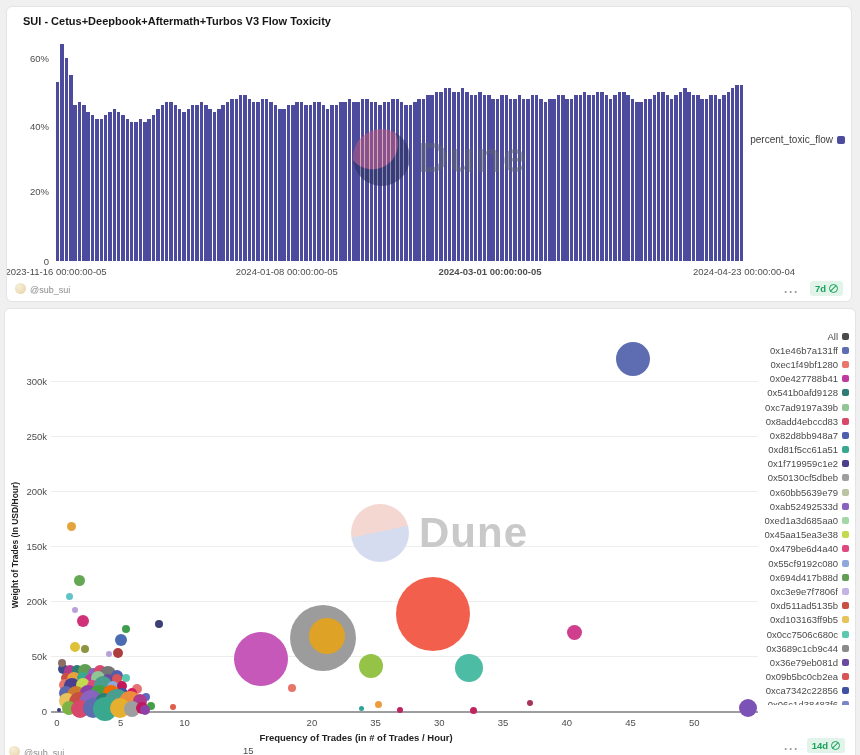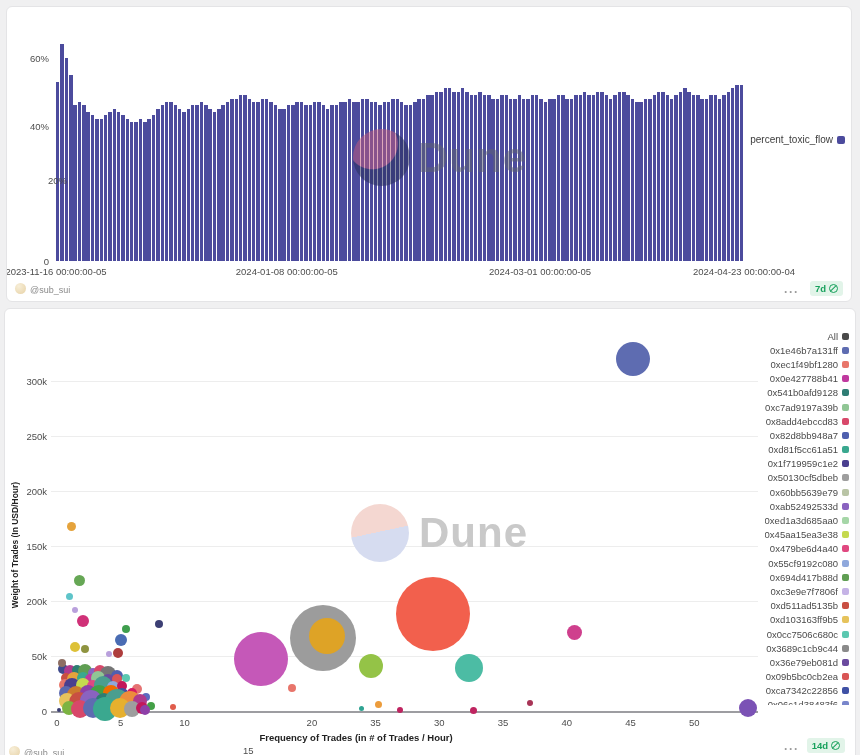--- a/index.html
+++ b/index.html
@@ -43,20 +43,21 @@
   .legend2 .lrow{display:flex;justify-content:flex-end;align-items:center;height:14.2px;cursor:pointer;}
   .legend2 .lrow span.llabel{font-size:9.5px;color:#4a4a4a;white-space:nowrap;}
   .legend2 .swatch{width:7px;height:7px;}
 </style>
 </head>
 <body>
 
 <div class="page">
 
   <section class="card card1">
+    <h2 class="chart-title">SUI - Cetus+Deepbook+Aftermath+Turbos V3 Flow Toxicity</h2>
 
     <div class="plot1">
         <div class="bar" style="left: 0px; width: 3.48px; height: 179.4px; background: rgb(76, 75, 157);"></div>
         <div class="bar" style="left: 4.35px; width: 3.48px; height: 216.6px; background: rgb(76, 75, 157);"></div>
         <div class="bar" style="left: 8.71px; width: 3.48px; height: 203.1px; background: rgb(76, 75, 157);"></div>
         <div class="bar" style="left: 13.06px; width: 3.48px; height: 186.2px; background: rgb(76, 75, 157);"></div>
         <div class="bar" style="left: 17.42px; width: 3.48px; height: 155.7px; background: rgb(76, 75, 157);"></div>
         <div class="bar" style="left: 21.77px; width: 3.48px; height: 159.1px; background: rgb(76, 75, 157);"></div>
         <div class="bar" style="left: 26.13px; width: 3.48px; height: 155.7px; background: rgb(76, 75, 157);"></div>
         <div class="bar" style="left: 30.48px; width: 3.48px; height: 148.9px; background: rgb(76, 75, 157);"></div>
@@ -206,28 +207,28 @@
         <div class="bar" style="left: 657.52px; width: 3.48px; height: 165.9px; background: rgb(76, 75, 157);"></div>
         <div class="bar" style="left: 661.87px; width: 3.48px; height: 162.5px; background: rgb(76, 75, 157);"></div>
         <div class="bar" style="left: 666.23px; width: 3.48px; height: 165.9px; background: rgb(76, 75, 157);"></div>
         <div class="bar" style="left: 670.58px; width: 3.48px; height: 169.3px; background: rgb(76, 75, 157);"></div>
         <div class="bar" style="left: 674.94px; width: 3.48px; height: 172.6px; background: rgb(76, 75, 157);"></div>
         <div class="bar" style="left: 679.29px; width: 3.48px; height: 176px; background: rgb(76, 75, 157);"></div>
         <div class="bar" style="left: 683.65px; width: 3.48px; height: 176px; background: rgb(76, 75, 157);"></div>
       </div>
     <div id="bar-yaxis">
         <span class="tick ytick" style="top: 249px;">0</span>
-        <span class="tick ytick" style="top: 168px; margin-left: 18px;">20%</span>
+        <span class="tick ytick" style="top: 179px;">20%</span>
         <span class="tick ytick" style="top: 113.6px;">40%</span>
         <span class="tick ytick" style="top: 45.9px;">60%</span>
       </div>
     <div id="bar-xaxis">
         <span class="tick xtick" style="left: 49px; top: 259px;">2023-11-16 00:00:00-05</span>
         <span class="tick xtick" style="left: 279.785px; top: 259px;">2024-01-08 00:00:00-05</span>
-        <span class="tick xtick" style="left: 533px; top: 259px;">2024-03-01 00:00:00-05</span>
+        <span class="tick xtick" style="left: 483px; top: 259px; font-weight: bold;">2024-03-01 00:00:00-05</span>
         <span class="tick xtick" style="left: 737px; top: 259px;">2024-04-23 00:00:00-04</span>
       </div>
 
     <div class="legend1">
       <span class="ltext">percent_toxic_flow</span>
       <span class="swatch" id="legend1-swatch" style="background: rgb(76, 75, 157);"></span>
     </div>
 
     <div class="wm wm1">
       <span class="wm-logo"></span>

